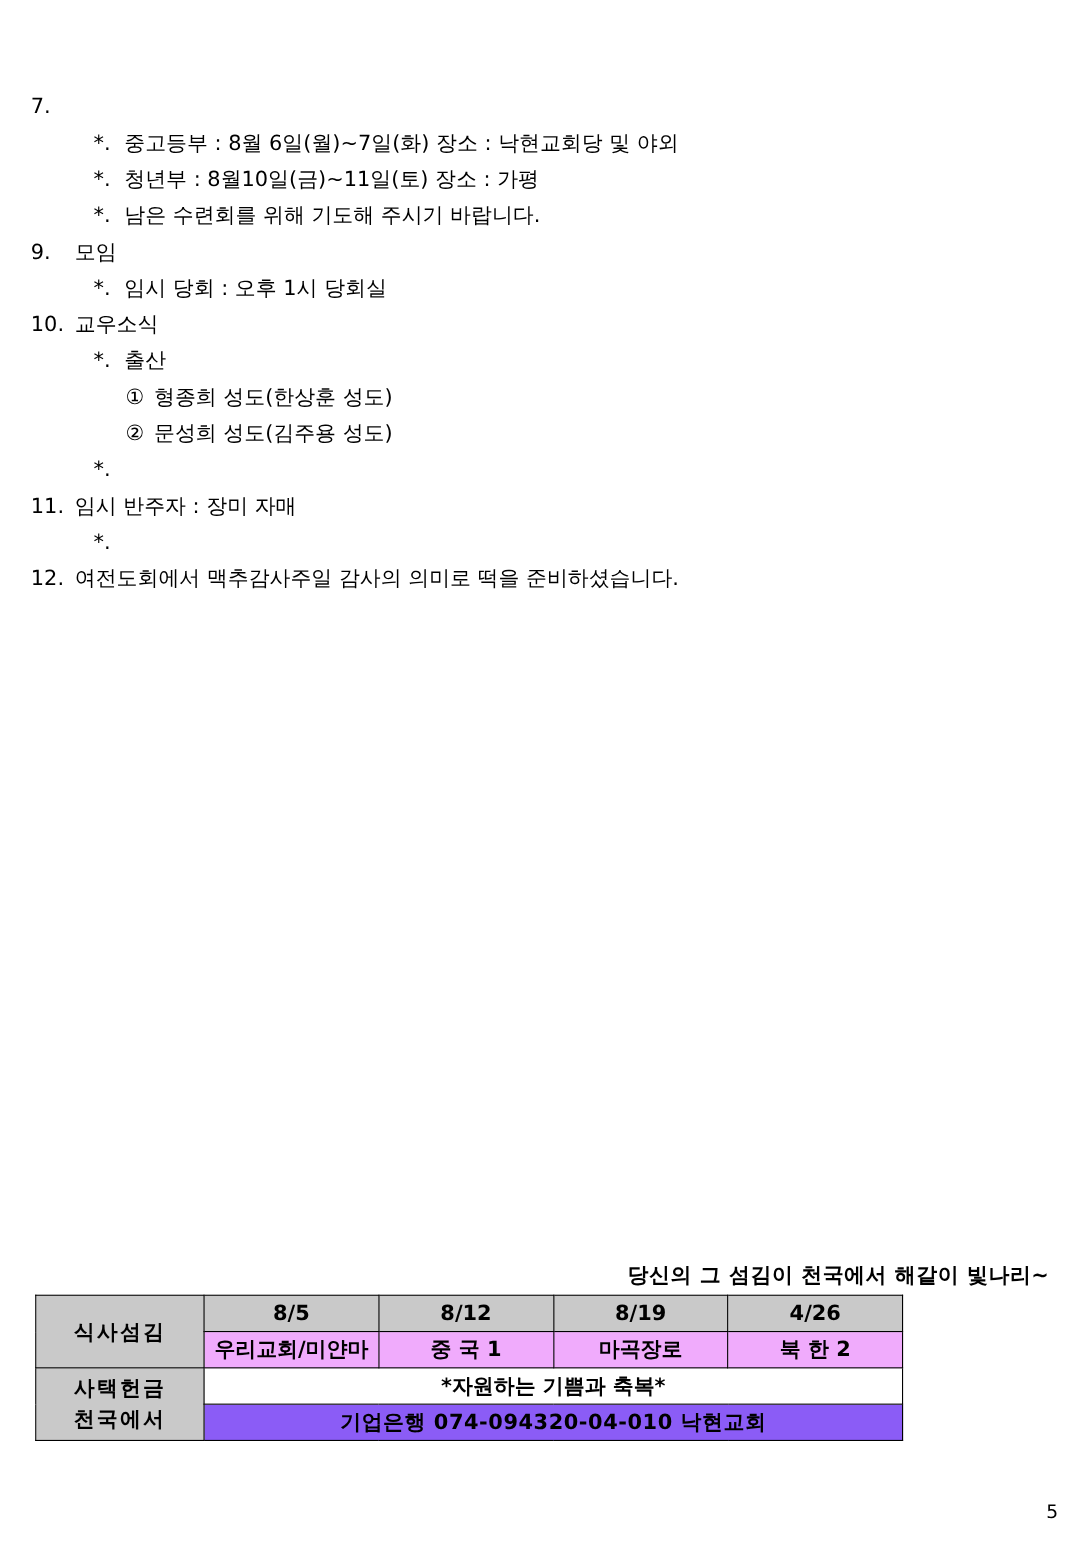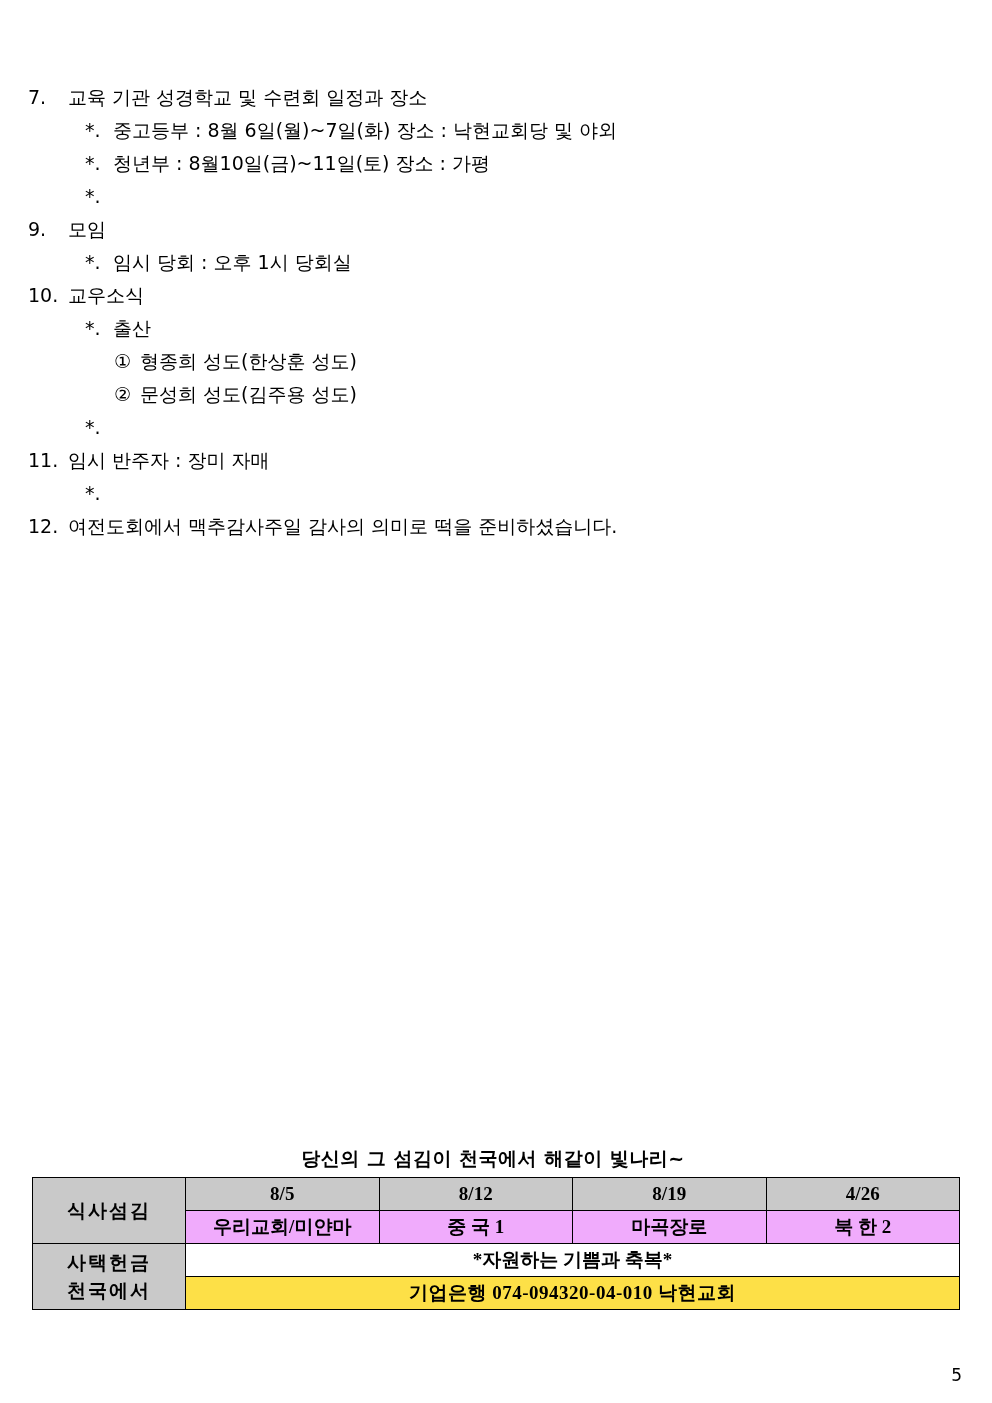--- a/index.html
+++ b/index.html
@@ -70,33 +70,32 @@
 
   
   .bottom-block {
     position: absolute;
     left: 32px;
     top: 1146px;
     width: 928px;
   }
 
   .tagline {
-    text-align: center;
+    text-align: right;
     font-size: 19px;
     font-weight: bold;
     letter-spacing: 0.5px;
     padding-right: 6px;
     padding-bottom: 5px;
   }
 
   table.meal {
     border-collapse: collapse;
-    width: 928px;
+    width: 789px;
     table-layout: fixed;
-    font-family: Liberation Serif, serif;
   }
   table.meal td {
     border: 1px solid #000;
     font-size: 19px;
     text-align: center;
     padding: 3px 2px;
     font-weight: bold;
     height: 26px;
   }
   td.label-cell {
@@ -122,21 +121,21 @@
     font-weight: bold;
     font-size: 19px;
   }
   td.acct-label {
     background: #c9c9c9;
     font-size: 21px;
     letter-spacing: 2px;
     line-height: 1.45;
   }
   td.acct-val {
-    background: #fde047;
+    background: #8b5cf6;
     text-align: left;
     padding-left: 18px;
     font-size: 24px;
     font-weight: bold;
     letter-spacing: 0.5px;
   }
 
   .page-number {
     position: absolute;
     right: 30px;
@@ -146,35 +145,35 @@
 </style>
 </head>
 <body>
 
 <div class="page">
 
   <div class="notice-list">
 
     <div class="row lvl1">
       <span class="num">7.</span>
-      <span class="txt">교육 기관 성경학교 및 수련회 일정과 장소</span>
     </div>
 
     <div class="row lvl2">
       <span class="star">*.</span>
       <span class="txt">중고등부 : 8월 6일(월)~7일(화) 장소 : 낙현교회당 및 야외</span>
     </div>
 
     <div class="row lvl2">
       <span class="star">*.</span>
       <span class="txt">청년부 : 8월10일(금)~11일(토) 장소 : 가평</span>
     </div>
 
     <div class="row lvl2">
       <span class="star">*.</span>
+      <span class="txt">남은 수련회를 위해 기도해 주시기 바랍니다.</span>
     </div>
 
     <div class="row lvl1">
       <span class="num">9.</span>
       <span class="txt">모임</span>
     </div>
 
     <div class="row lvl2">
       <span class="star">*.</span>
       <span class="txt">임시 당회 : 오후 1시 당회실</span>

